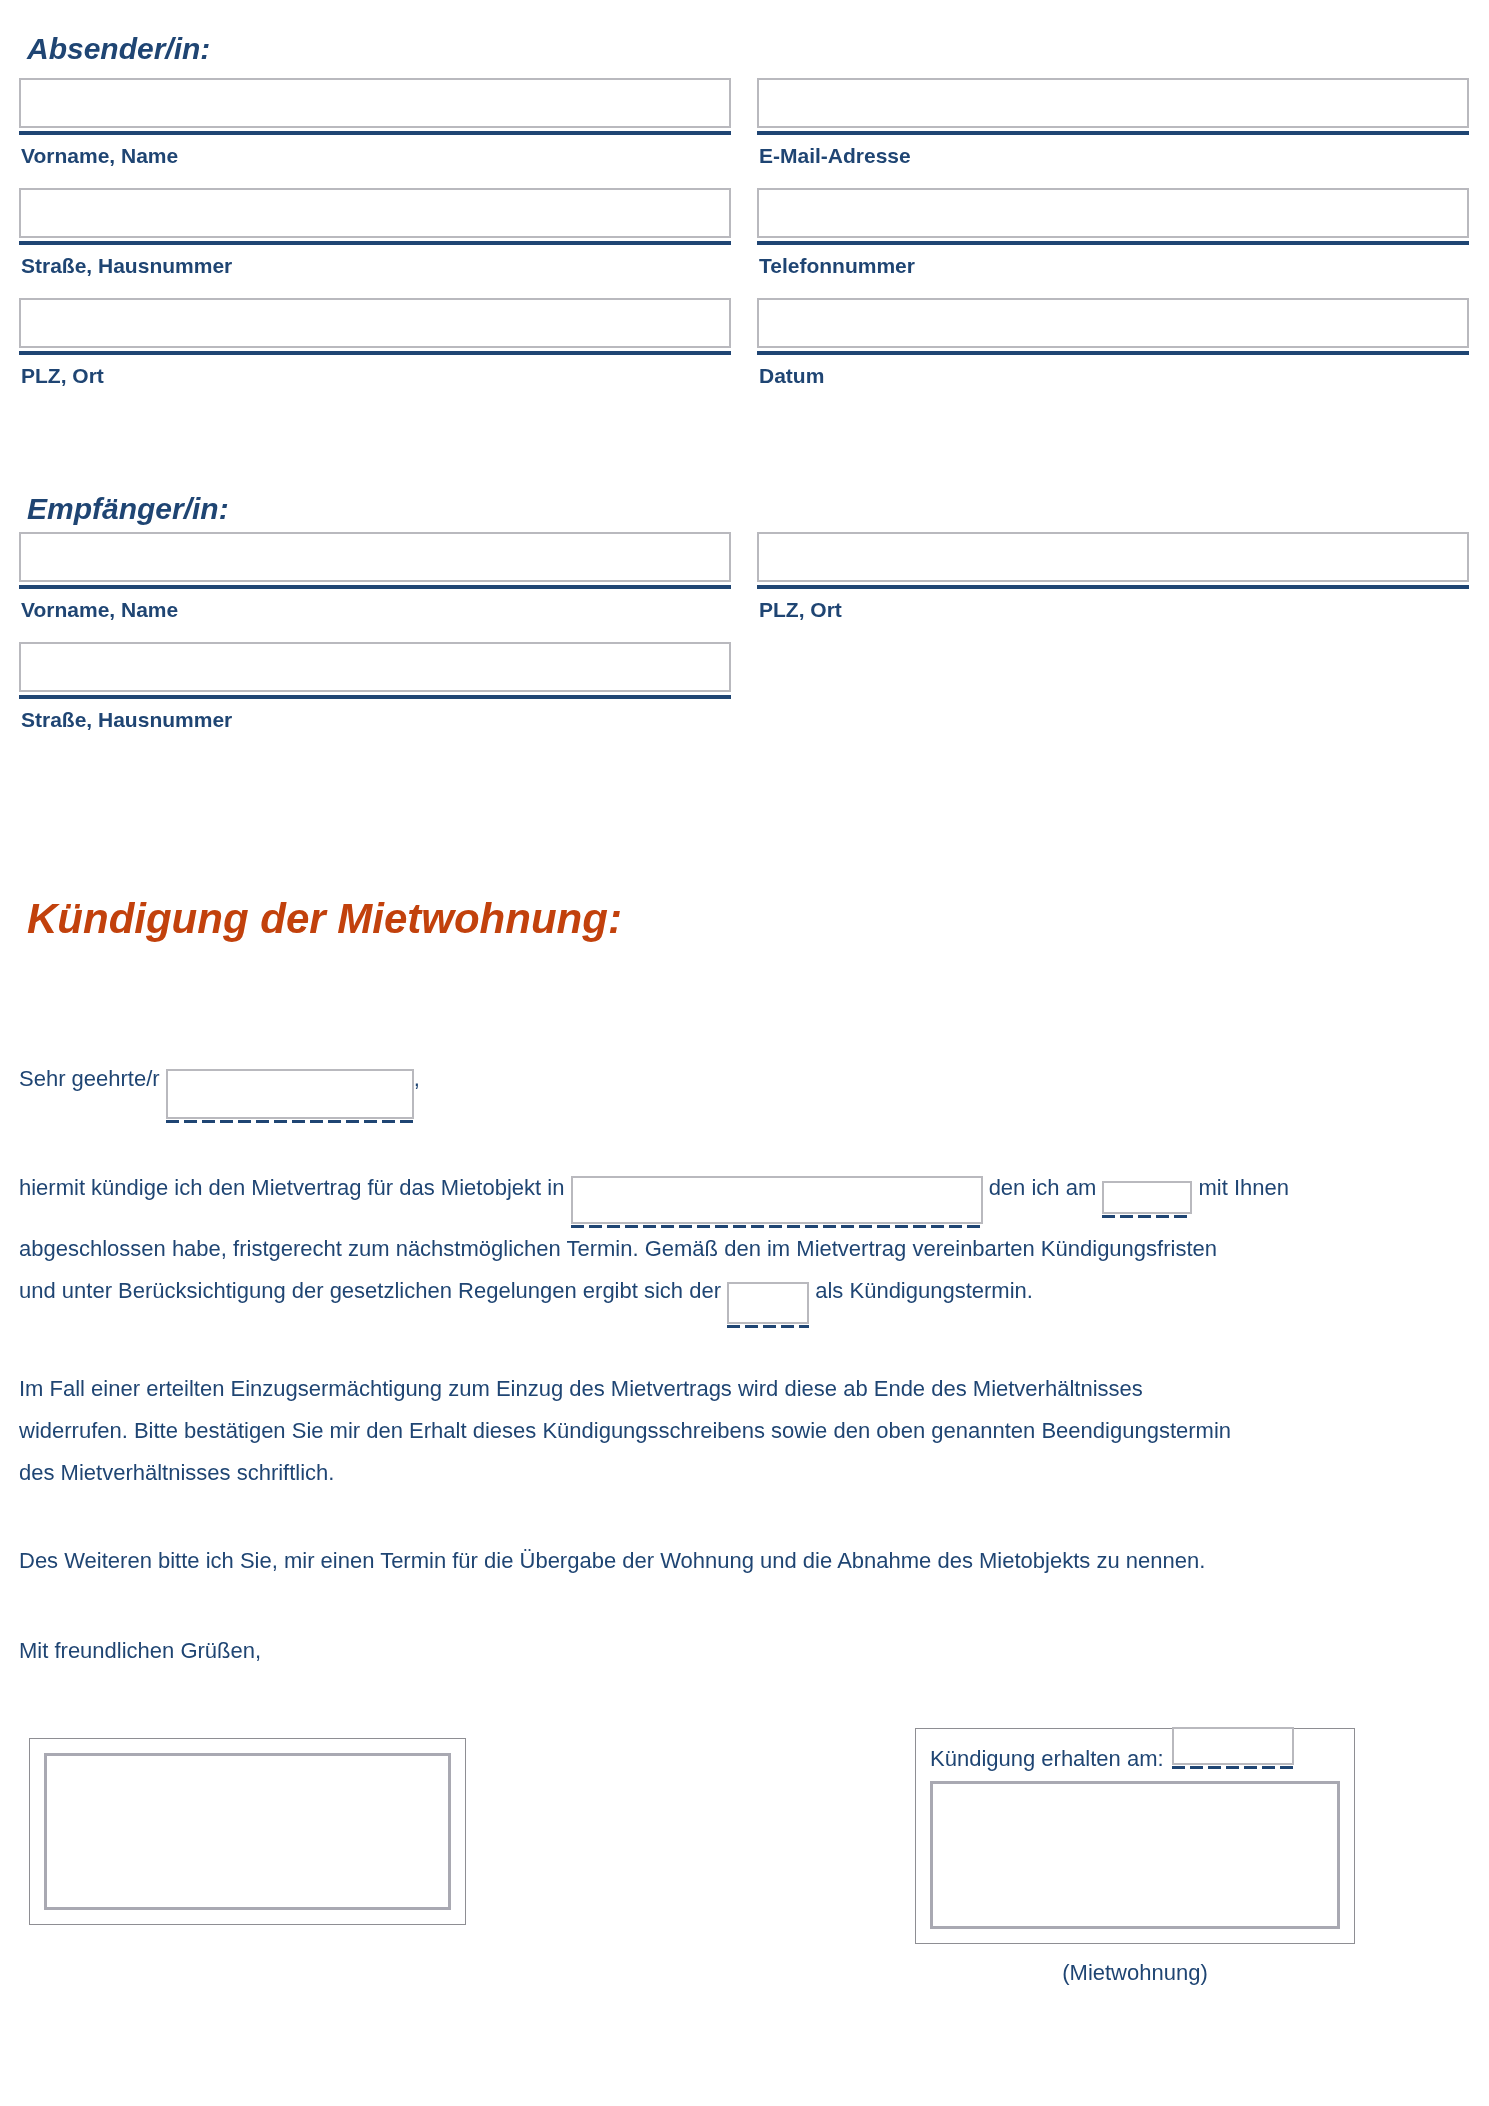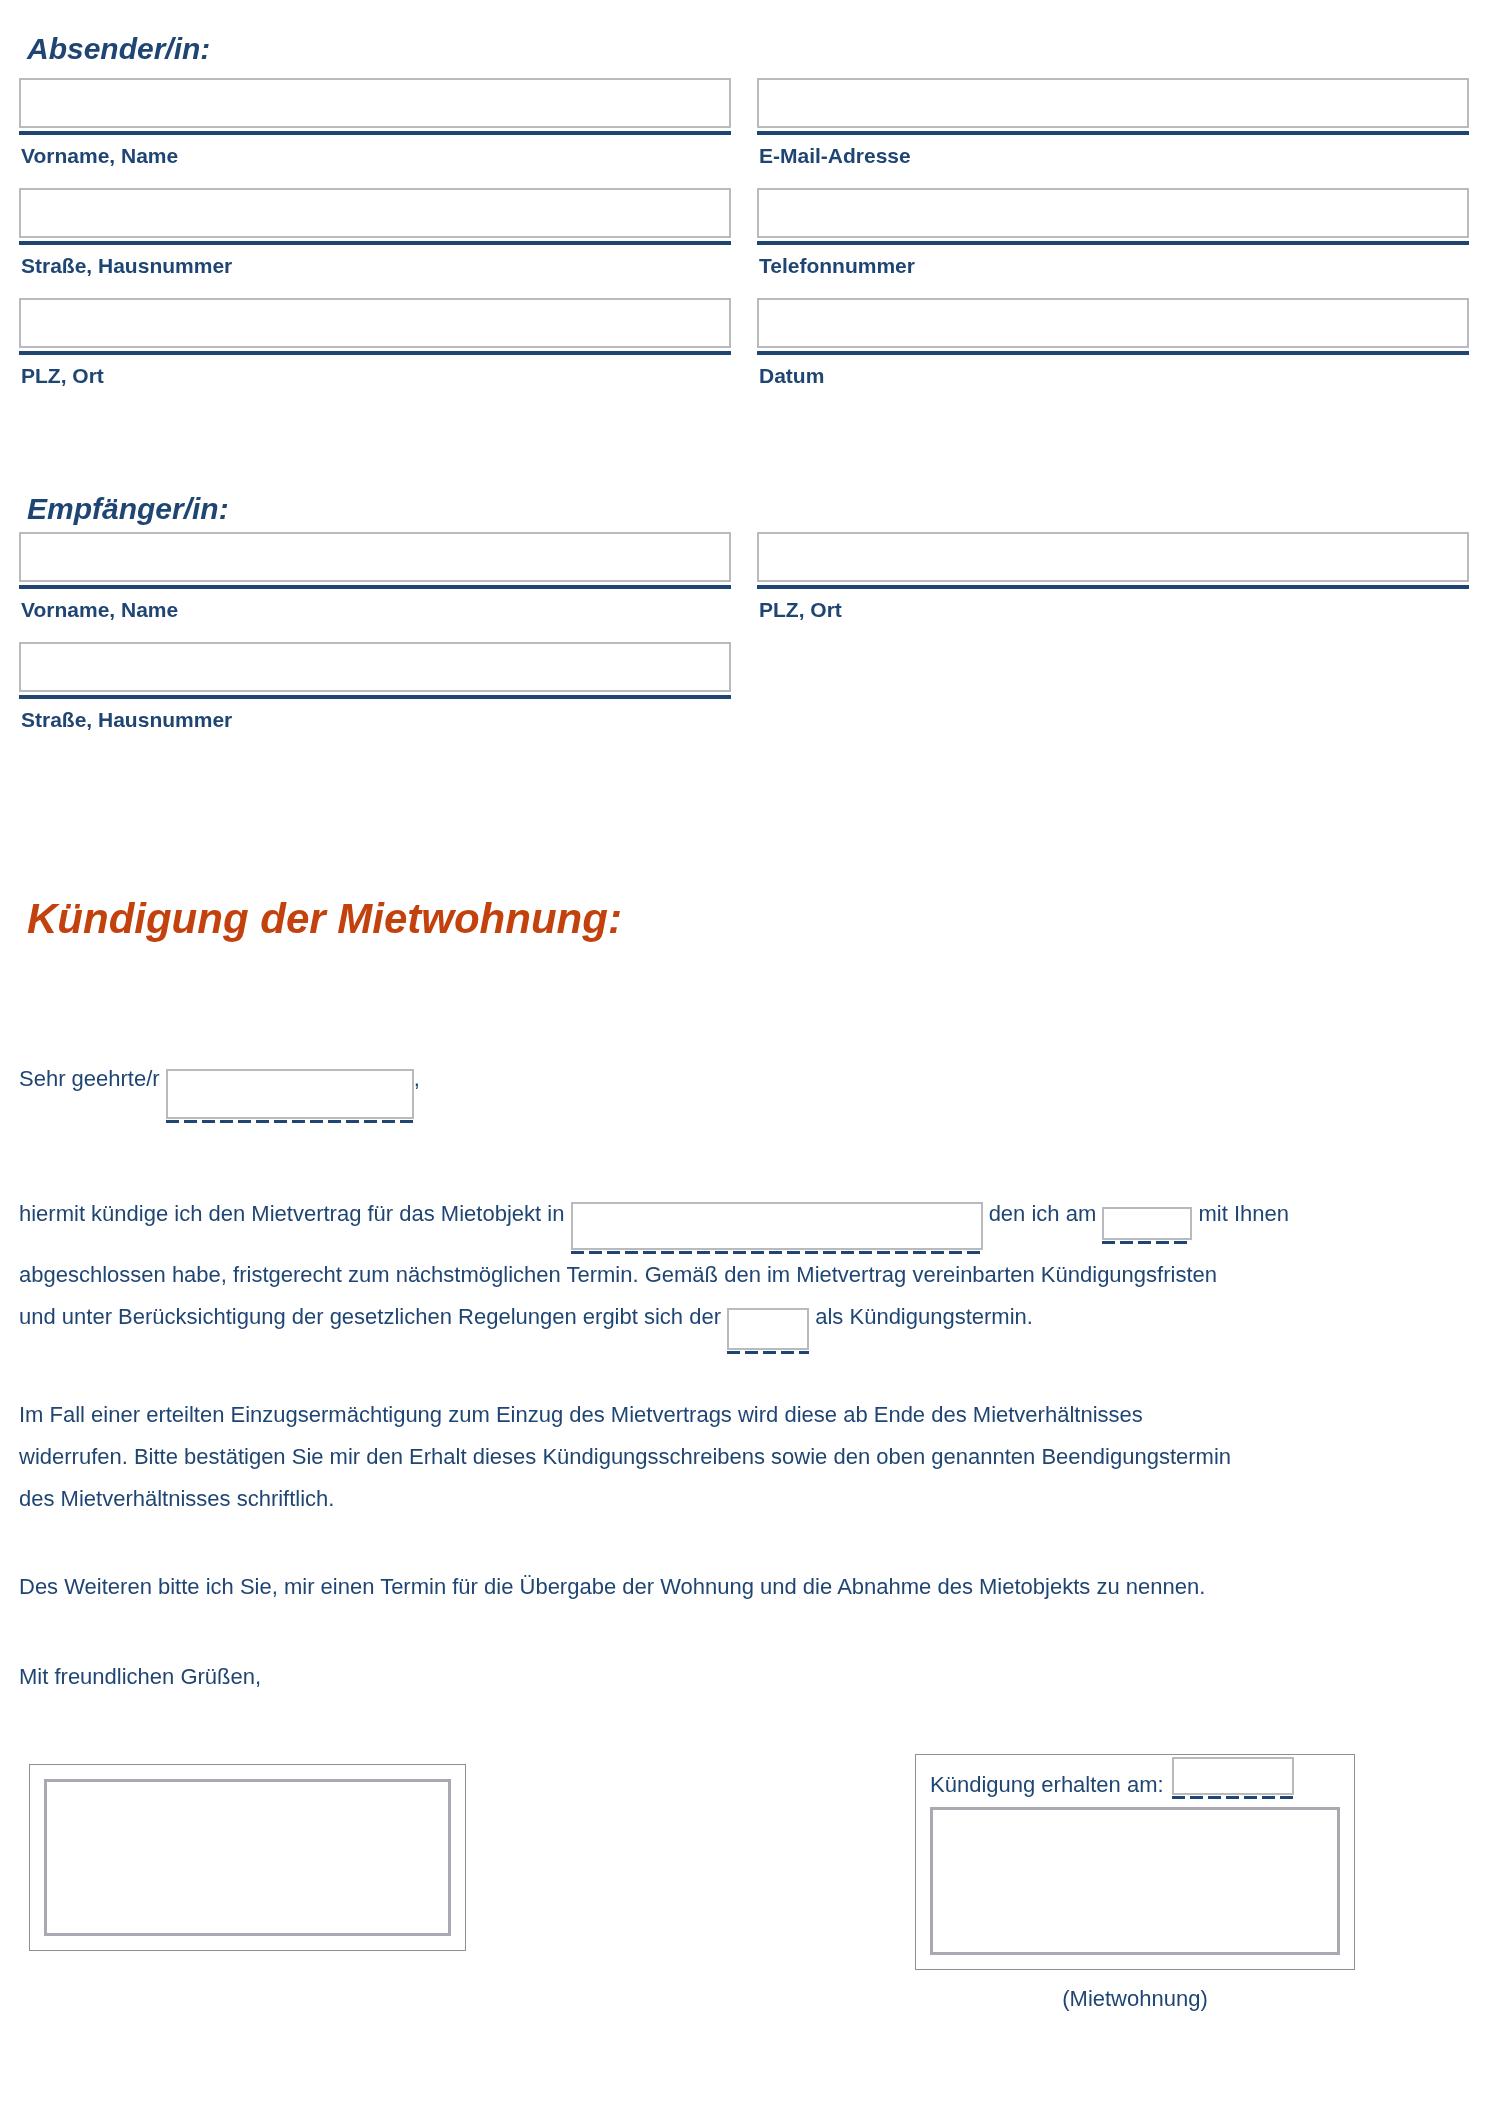--- a/index.html
+++ b/index.html
@@ -72,21 +72,21 @@
     padding-left: 8px;
     color: #c2410c;
   }
   .letter-body { font-size: 22px; }
   .bline {
     line-height: 42px;
     white-space: nowrap;
   }
   .salutation { margin-top: 114px; }
   .para { margin-top: 40px; }
-  .para--p1 { margin-top: 70px; }
+  .para--p1 { margin-top: 44px; }
   .para--p3 { margin-top: 46px; }
   .closing { margin-top: 48px; }
 
   
   .iwrap {
     display: inline-flex;
     flex-direction: column;
     vertical-align: -14px;
   }
   .ibox {
@@ -135,21 +135,21 @@
   }
   .receipt-col { width: 440px; margin-top: -10px; }
   .receipt-outer {
     width: 440px;
     border: 1px solid #8e8e93;
     padding: 10px 14px 14px 14px;
     background: #ffffff;
   }
   .receipt-head {
     display: flex;
-    align-items: flex-end;
+    align-items: center;
     gap: 8px;
   }
   .receipt-label {
     font-size: 22px;
     line-height: 28px;
     padding-top: 6px;
     white-space: nowrap;
   }
   .iwrap--receipt { margin-top: -16px; }
   .iwrap--receipt .ibox { width: 122px; height: 38px; }

